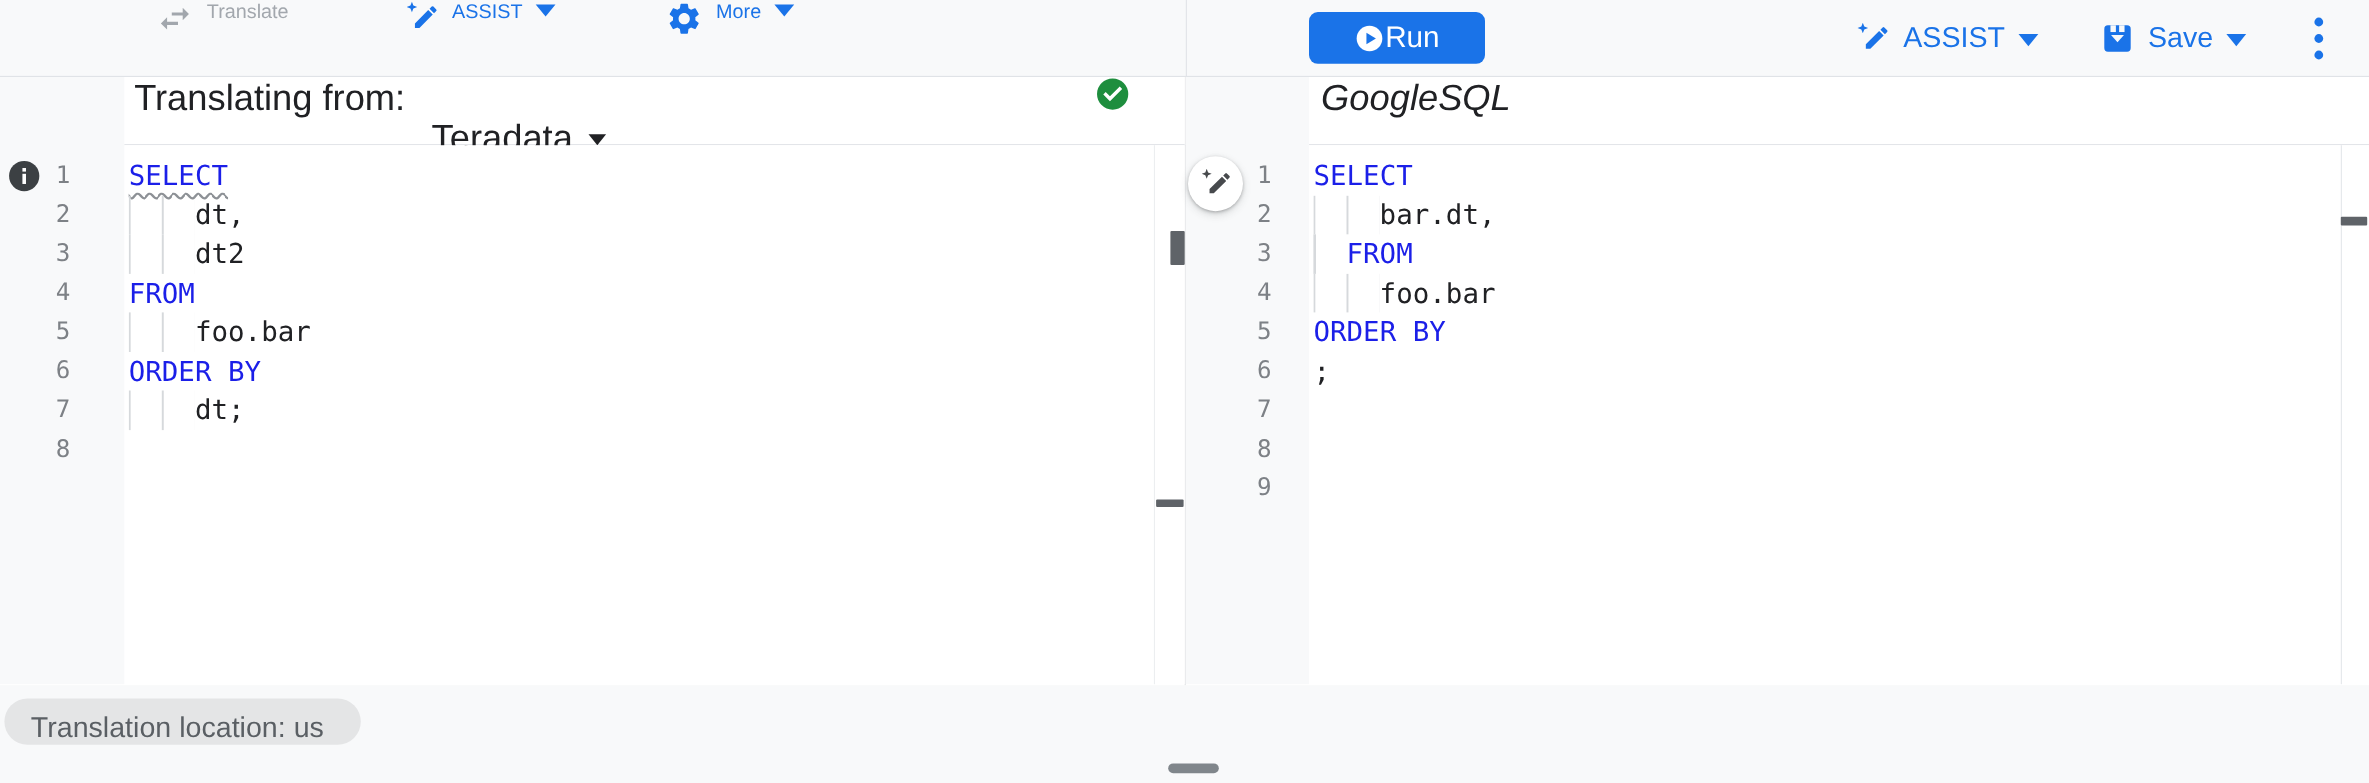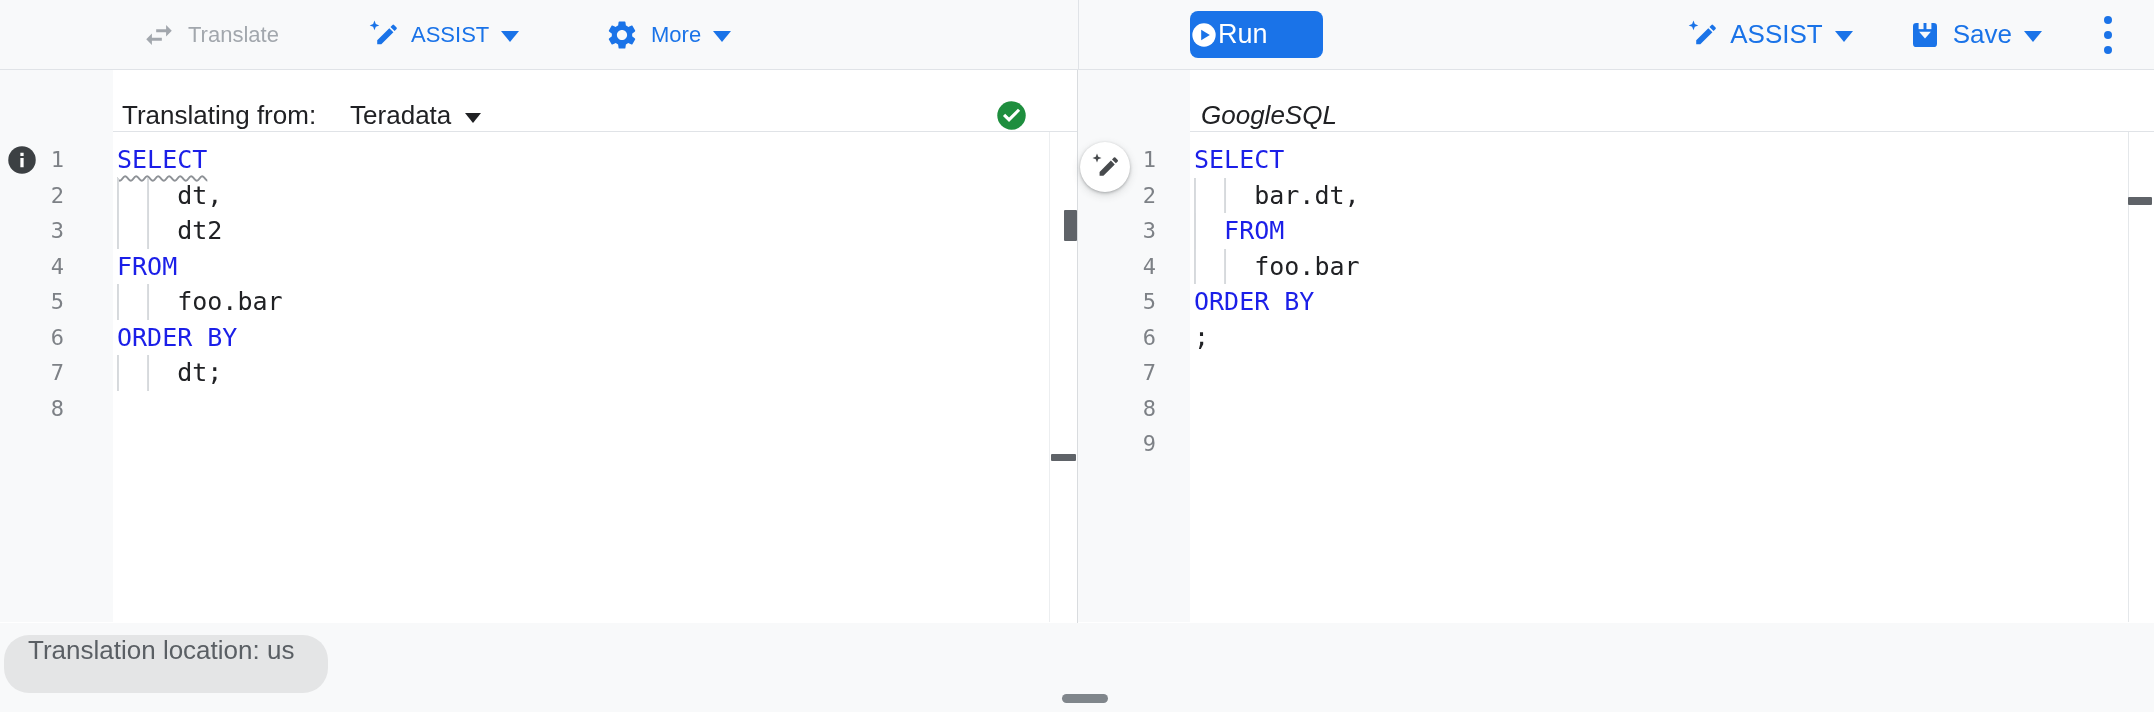--- a/index.html
+++ b/index.html
@@ -5,50 +5,50 @@
   * { margin:0; padding:0; box-sizing:border-box; }
   html,body { width:2154px; height:712px; }
   body {
     font-family:"Liberation Sans","DejaVu Sans",sans-serif;
     background:#f8f9fa; color:#202124; overflow:hidden;
   }
   .app { position:relative; width:2154px; height:712px; }
 
   
   .toolbar { position:relative; height:70px; background:#f8f9fa; border-bottom:1px solid #e0e3e7; }
-  .tb-item { position:absolute; top:0; height:69px; display:flex; align-items:center; gap:12px;
-             font-size:22px; color:var(--accent,#1a73e8); cursor:pointer; white-space:nowrap; }
+  .tb-item { position:absolute; top:0; height:69px; display:flex; gap:12px;
+             font-size:18px; color:var(--accent,#1a73e8); cursor:pointer; white-space:nowrap; }
   .tb-item.disabled { color:#a2a7ad; cursor:default; }
   .tb-translate { left:142px; }
   .tb-assist-l  { left:367px; }
   .tb-more      { left:605px; }
   .caret { width:0; height:0; border-left:9px solid transparent; border-right:9px solid transparent;
            border-top:11px solid currentColor; margin-top:4px; }
-  .run-btn { position:absolute; left:1190px; top:11px; width:133px; height:47px;
+  .run-btn { position:absolute; left:1190px; top:11px; width:160px; height:47px;
              background:var(--accent,#1a73e8); color:#fff; border:none; border-radius:8px;
-             display:flex; align-items:center; gap:0;
+             display:flex; align-items:center; justify-content:center; gap:0;
              font-size:27px; font-family:inherit; cursor:pointer; }
   .tb-right { position:absolute; right:36px; top:0; height:69px; display:flex; align-items:center; gap:56px; }
   .tb-right .tb-item2 { display:flex; align-items:center; gap:12px; font-size:26px; color:var(--accent,#1a73e8); cursor:pointer; }
   .kebab { display:flex; flex-direction:column; gap:7px; padding:4px 6px; cursor:pointer; }
   .kebab .dot { width:8px; height:8px; border-radius:50%; background:var(--accent,#1a73e8); }
   .tb-divider { position:absolute; left:1078px; top:0; width:1px; height:70px; background:#e0e3e7; }
   .icon { flex:none; display:block; }
 
   
   .main { display:flex; height:553px; }
   .panel { position:relative; background:#fff; }
   .panel.left  { width:1078px; border-right:1px solid #d9dcdf; }
   .panel.right { flex:1; }
 
   .p-header { height:62px; display:flex; border-bottom:1px solid #e0e3e7; background:#fff; }
   .hdr-spacer { background:#f8f9fa; border-bottom:1px solid #f8f9fa; margin-bottom:-1px; }
   .panel.left  .hdr-spacer { width:113px; }
   .panel.right .hdr-spacer { width:112px; }
-  .hdr-content { flex:1; display:flex; align-items:flex-end; font-size:26px; color:#202124;gap:10px; }
+  .hdr-content { flex:1; display:flex; align-items:flex-start; font-size:33px; color:#202124; }
   .panel.left .hdr-content { padding-left:9px; }
   .panel.right .hdr-content { padding-left:11px;font-style:italic; }
   .dialect { display:flex; align-items:center; gap:14px; margin-left:24px; cursor:pointer;margin-top:36px; }
   .dialect .caret { border-top-color:#202124; border-left-width:8px; border-right-width:8px; border-top-width:10px; }
   .hdr-status { margin-left:auto; margin-right:50px; display:flex; align-items:center; }
 
   .p-body { position:relative; display:flex; height:490px; }
   .gutter { position:relative; background:#f8f9fa; flex:none;
             font-family:"DejaVu Sans Mono","Liberation Mono",monospace; }
   .panel.left  .gutter { width:113px; }
@@ -78,23 +78,23 @@
   .thumb-h-left { left:1051px; top:322px; width:25px; height:7px; }
   .thumb-right  { right:2px; top:65px; width:24px; height:8px; }
 
   .wand-btn { position:absolute; left:2px; top:72px; width:50px; height:50px; border-radius:50%;
               background:#fff; border:none; cursor:pointer; z-index:5;
               display:flex; align-items:center; justify-content:center;
               box-shadow:0 1px 3px rgba(60,64,67,.35), 0 3px 8px rgba(60,64,67,.18); }
 
   
   .footer { position:relative; height:89px; background:#f8f9fa; }
-  .loc-pill { position:absolute; left:4px; top:12px; height:58px; border-radius:25px;
+  .loc-pill { position:absolute; left:4px; top:12px; height:42px; border-radius:25px;
               background:#e4e5e6; color:#5a5f64; font-size:26px;
-              display:flex; align-items:flex-start; padding:0 34px 0 24px; }
+              display:flex; align-items:flex-end; padding:0 34px 0 24px; }
   .drag-handle { position:absolute; left:1062px; top:71px; width:46px; height:9px;
                  border-radius:4.5px; background:#80868b; cursor:row-resize; }
 </style>
 </head>
 <body>
 
 <div class="app">
 
   <div class="toolbar">
 

